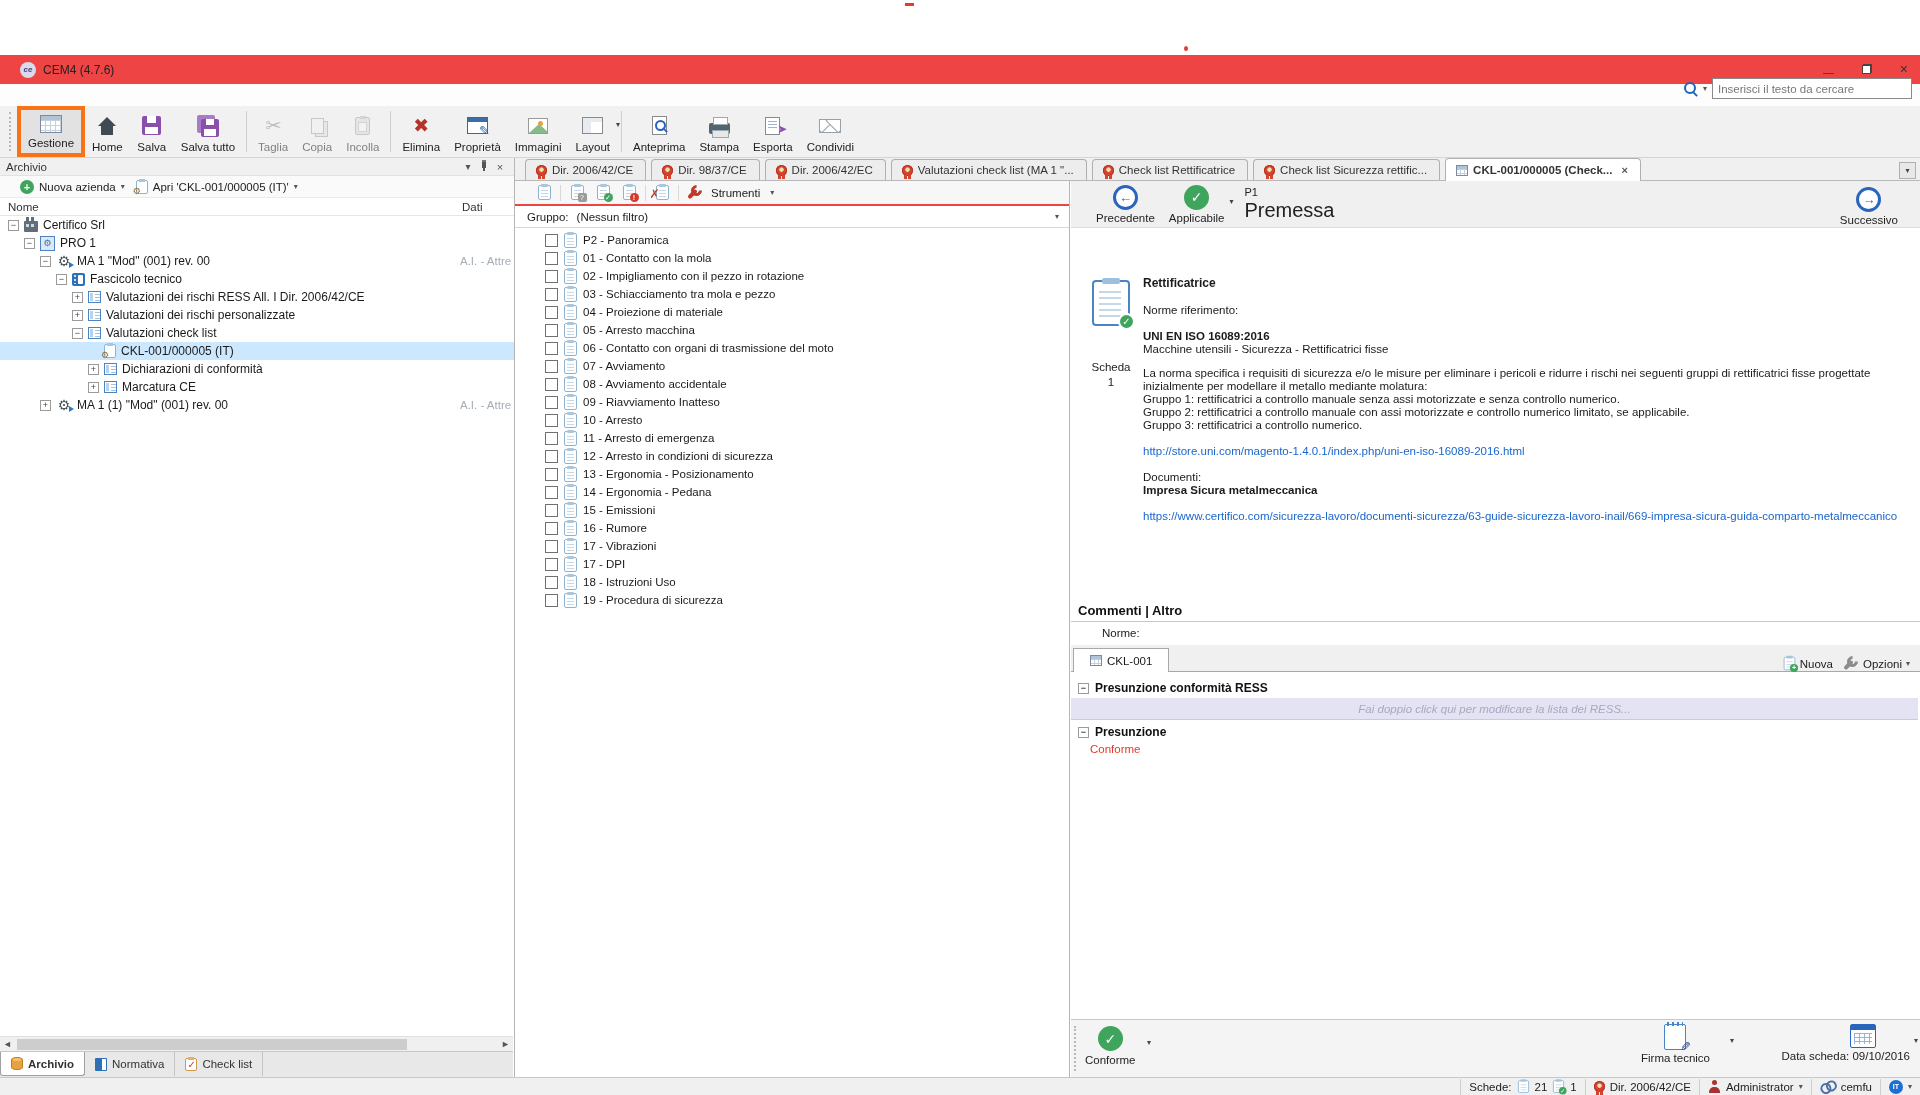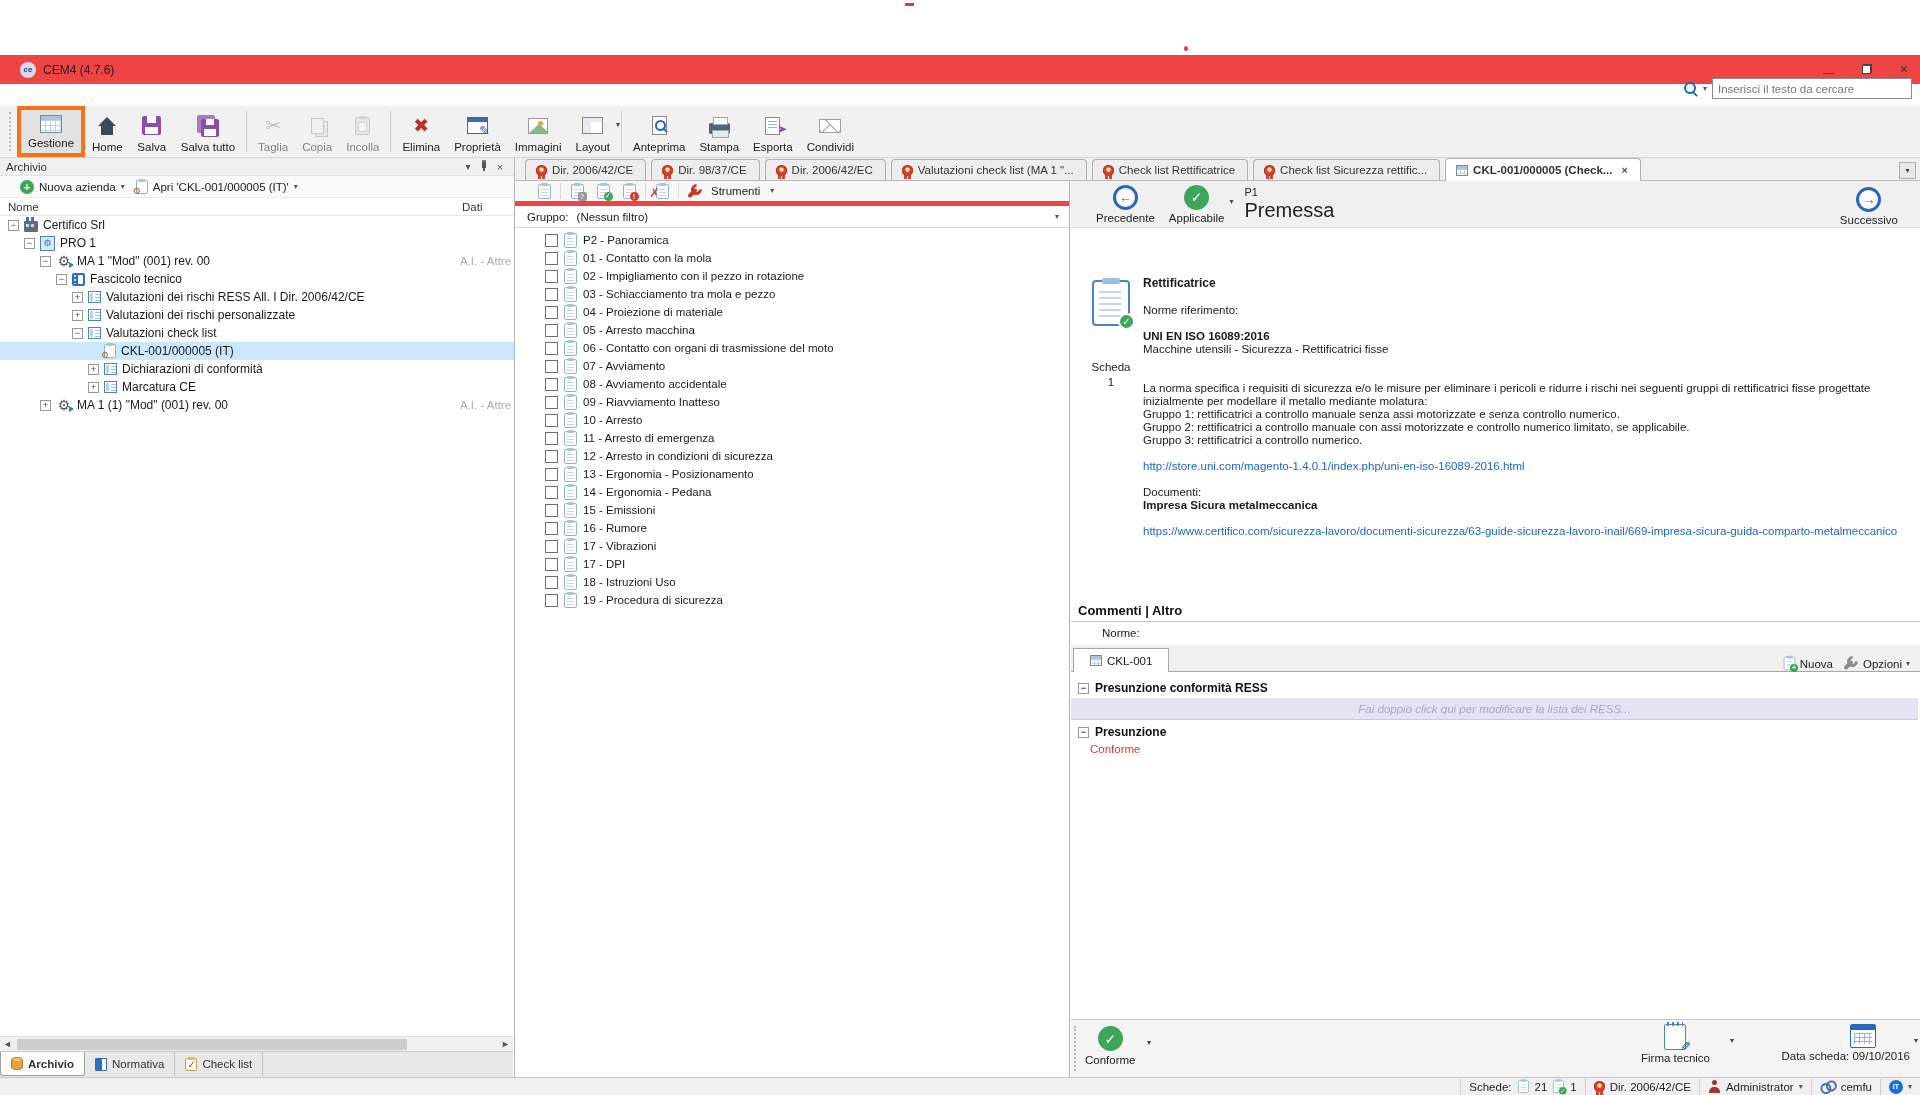--- a/index.html
+++ b/index.html
@@ -166,21 +166,21 @@
   .ic-rosette{width:11px;height:11px;border-radius:50%;background:radial-gradient(circle at 50% 42%,#f3dcb2 0 22%,#d4452f 30% 100%);box-shadow:inset 0 0 0 1px #b33222;position:relative}
   .ic-rosette::after{content:"";position:absolute;bottom:-3px;left:2px;width:3px;height:4px;background:#d4452f;box-shadow:4px 0 0 #d4452f}
   .ic-tbl{width:12px;height:11px;border:1px solid #7a8aa0;background:
     linear-gradient(#b0c4d8 0 3px, rgba(0,0,0,0) 3px),
     repeating-linear-gradient(to right, rgba(0,0,0,0) 0 3px, #c4d0dc 3px 4px),
     repeating-linear-gradient(to bottom, rgba(0,0,0,0) 0 3px, #c4d0dc 3px 4px),#fff}
   .tabsmenu{position:absolute;right:4px;top:162px;width:17px;height:17px;border:1px solid #b0b0b0;background:#e8e8e8;display:flex;align-items:center;justify-content:center;font-size:8px;color:#444;z-index:4}
 
   
   .mid{position:absolute;left:515px;top:181px;width:555px;bottom:18px;background:#fff;border-right:1px solid #b5b5b5}
-  .mtb{height:25px;background:#f7f7f7;border-bottom:5px solid #ef4444;display:flex;align-items:center;padding-left:4px;gap:6px}
+  .mtb{height:25px;background:#f7f7f7;border-bottom:2px solid #ef4444;display:flex;align-items:center;padding-left:4px;gap:6px}
   .mtb-btn{display:inline-flex;align-items:center;justify-content:center;width:24px;height:22px}
   .msep{width:1px;height:16px;background:#d8d8d8;margin:0 2px}
   .wrench{position:relative;width:16px;height:15px;display:inline-block}
   .wrench::before{content:"";position:absolute;left:0;top:7px;width:11px;height:4px;background:#c0392b;border-radius:2px;transform:rotate(-45deg)}
   .wrench::after{content:"";position:absolute;right:1px;top:0;width:5px;height:5px;border:3px solid #c0392b;border-radius:50%;border-top-color:rgba(0,0,0,0);transform:rotate(45deg)}
   .wrench.gray::before{background:#8d8d8d}
   .wrench.gray::after{border-color:#8d8d8d;border-top-color:rgba(0,0,0,0)}
   .mtb-lbl{font-size:11.5px;color:#222;margin:0 4px 0 2px}
   .grouprow{height:22px;display:flex;align-items:center;border-bottom:1px solid #d8d8d8;padding-left:12px;position:relative}
   .group-lbl{font-size:11.5px;color:#222}
@@ -215,21 +215,21 @@
   .okbig{position:absolute;right:-7px;bottom:-6px;width:17px;height:17px;border-radius:50%;background:#3fa45c;border:2px solid #fff;color:#fff;font-size:10px;display:flex;align-items:center;justify-content:center;z-index:3}
   .okbig::before{content:"\2713"}
   .scheda-lbl{font-size:11.5px;color:#222;margin-top:32px}
   .scheda-num{font-size:11.5px;color:#222;margin-top:3px}
 
   .dettext{position:absolute;left:72px;top:49px;right:10px;font-size:11.5px;line-height:13px;color:#1a1a1a}
   .dt-h{font-weight:bold;font-size:12px}
   .dt-normlbl{margin-top:14px}
   .dt-normcode{font-weight:bold;margin-top:13px}
   .dt-normtitle{margin-top:0}
-  .para{margin-top:26px;white-space:pre-line}
+  .para{margin-top:11px;white-space:pre-line}
   .link{display:inline-block;margin-top:13px;color:#1a66cc;}
   .dt-doclbl{margin-top:13px}
   .dt-docname{font-weight:bold}
 
   .comments-h{position:absolute;left:7px;top:422px;font-size:13px;font-weight:bold;color:#111}
   .comments-rule{position:absolute;left:0;right:0;top:440px;border-top:1px solid #c8c8c8}
   .norme-lbl{position:absolute;left:31px;top:446px;font-size:11.5px}
   .ckl-strip{position:absolute;left:0;right:0;top:464px;height:27px;background:#f0f0f0;border-bottom:1px solid #a8a8a8;display:flex;align-items:flex-end}
   .ckl-tab{display:inline-flex;align-items:center;gap:5px;height:24px;padding:0 16px;background:#fff;border:1px solid #a8a8a8;border-bottom:none;margin-left:2px;margin-bottom:-1px;font-size:11.5px;z-index:2}
   .strip-sp{flex:1}

